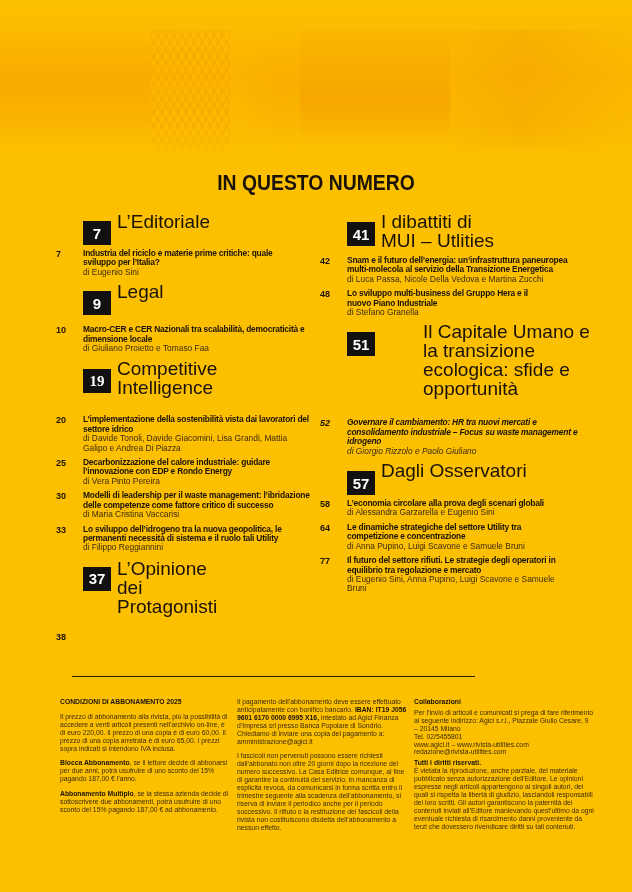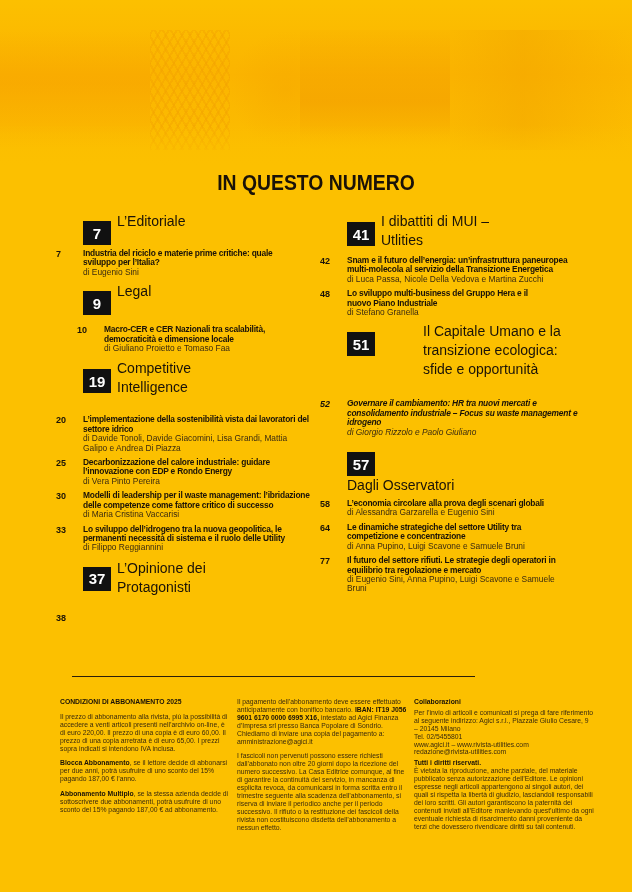--- a/index.html
+++ b/index.html
@@ -34,21 +34,21 @@
     .col { position: absolute; top: 212px; }
     .col-left { left: 56px; width: 256px; }
     .col-right { left: 320px; width: 270px; }
 
     .section-head { display: flex; align-items: flex-start; margin-bottom: 4px; padding-left: 27px; }
     .num-box {
       background: #111; color: #fff; font-weight: bold; font-size: 15px;
       min-width: 28px; height: 24px; display: flex; align-items: center; justify-content: center;
       margin-top: 9px; margin-right: 6px; padding: 0 3px;
     }
-    .section-title { font-size: 14px; line-height: 19px; color: #1a1208; }
+    .section-title { font-size: 19px; line-height: 19px; color: #1a1208; }
 
     .entry { display: flex; margin-bottom: 5px; }
     .entry .pg { width: 27px; font-size: 9px; font-weight: bold; line-height: 10px; flex-shrink: 0; }
     .entry .body { flex: 1; }
     .entry .title { font-size: 8.4px; font-weight: bold; line-height: 9.4px; letter-spacing: -0.2px; transform-origin: left; }
     .entry .author { font-size: 8.4px; line-height: 9.4px; color: #3a2a10; }
 
     .divider { position: absolute; left: 72px; width: 403px; top: 676px; height: 1px; background: #2a1e0a; }
 
     .foot { position: absolute; top: 698px; font-size: 6.8px; line-height: 7.9px; color: #3a2a0c; }
@@ -85,30 +85,30 @@
     <div class="body">
       <div class="title" style="width:200px;">Industria del riciclo e materie prime critiche: quale sviluppo per l’Italia?</div>
       <div class="author">di Eugenio Sini</div>
     </div>
   </div>
 
   <div class="section-head" style="margin-top:4px;">
     <div class="num-box">9</div>
     <div class="section-title">Legal</div>
   </div>
-  <div class="entry" style="margin-top:10px;margin-left:21px;">
+  <div class="entry" style="margin-top:10px;">
     <div class="pg">10</div>
     <div class="body">
       <div class="title">Macro-CER e CER Nazionali tra scalabilità, democraticità e dimensione locale</div>
       <div class="author">di Giuliano Proietto e Tomaso Faa</div>
     </div>
   </div>
 
   <div class="section-head" style="margin-top:6px;">
-    <div class="num-box" style="margin-top:10px;">19</div>
+    <div class="num-box" style="margin-top:10px;font-family:Liberation Serif, serif;">19</div>
     <div class="section-title" style="width:110px;">Competitive Intelligence</div>
   </div>
   <div class="entry" style="margin-top:18px;">
     <div class="pg">20</div>
     <div class="body">
       <div class="title">L’implementazione della sostenibilità vista dai lavoratori del settore idrico</div>
       <div class="author">di Davide Tonoli, Davide Giacomini, Lisa Grandi, Mattia Galipo e Andrea Di Piazza</div>
     </div>
   </div>
   <div class="entry">
@@ -121,21 +121,21 @@
   <div class="entry">
     <div class="pg">30</div>
     <div class="body">
       <div class="title">Modelli di leadership per il waste management: l’ibridazione delle competenze come fattore critico di successo</div>
       <div class="author">di Maria Cristina Vaccarisi</div>
     </div>
   </div>
   <div class="entry">
     <div class="pg">33</div>
     <div class="body">
-      <div class="title">Lo sviluppo dell’idrogeno tra la nuova geopolitica, le permanenti necessità di sistema e il ruolo delle Utility</div>
+      <div class="title">Lo sviluppo dell’idrogeno tra la nuova geopolitica, le permanenti necessità di sistema e il ruolo tali Utility</div>
       <div class="author">di Filippo Reggiannini</div>
     </div>
   </div>
 
   <div class="section-head" style="margin-top:6px;">
     <div class="num-box" style="margin-top:8px;">37</div>
     <div class="section-title" style="width:120px;">L’Opinione dei Protagonisti</div>
   </div>
   <div class="entry" style="margin-top:16px;">
     <div class="pg">38</div>
@@ -168,21 +168,21 @@
     <div class="section-title" style="width:170px;">Il Capitale Umano e la transizione ecologica: sfide e opportunità</div>
   </div>
   <div class="entry" style="margin-top:20px;font-style:italic;">
     <div class="pg">52</div>
     <div class="body">
       <div class="title">Governare il cambiamento: HR tra nuovi mercati e consolidamento industriale – Focus su waste management e idrogeno</div>
       <div class="author">di Giorgio Rizzolo e Paolo Giuliano</div>
     </div>
   </div>
 
-  <div class="section-head" style="margin-top:4px;flex-direction:column;">
+  <div class="section-head" style="margin-top:4px;">
     <div class="num-box" style="margin-top:10px;">57</div>
     <div class="section-title">Dagli Osservatori</div>
   </div>
   <div class="entry">
     <div class="pg">58</div>
     <div class="body">
       <div class="title">L’economia circolare alla prova degli scenari globali</div>
       <div class="author">di Alessandra Garzarella e Eugenio Sini</div>
     </div>
   </div>

